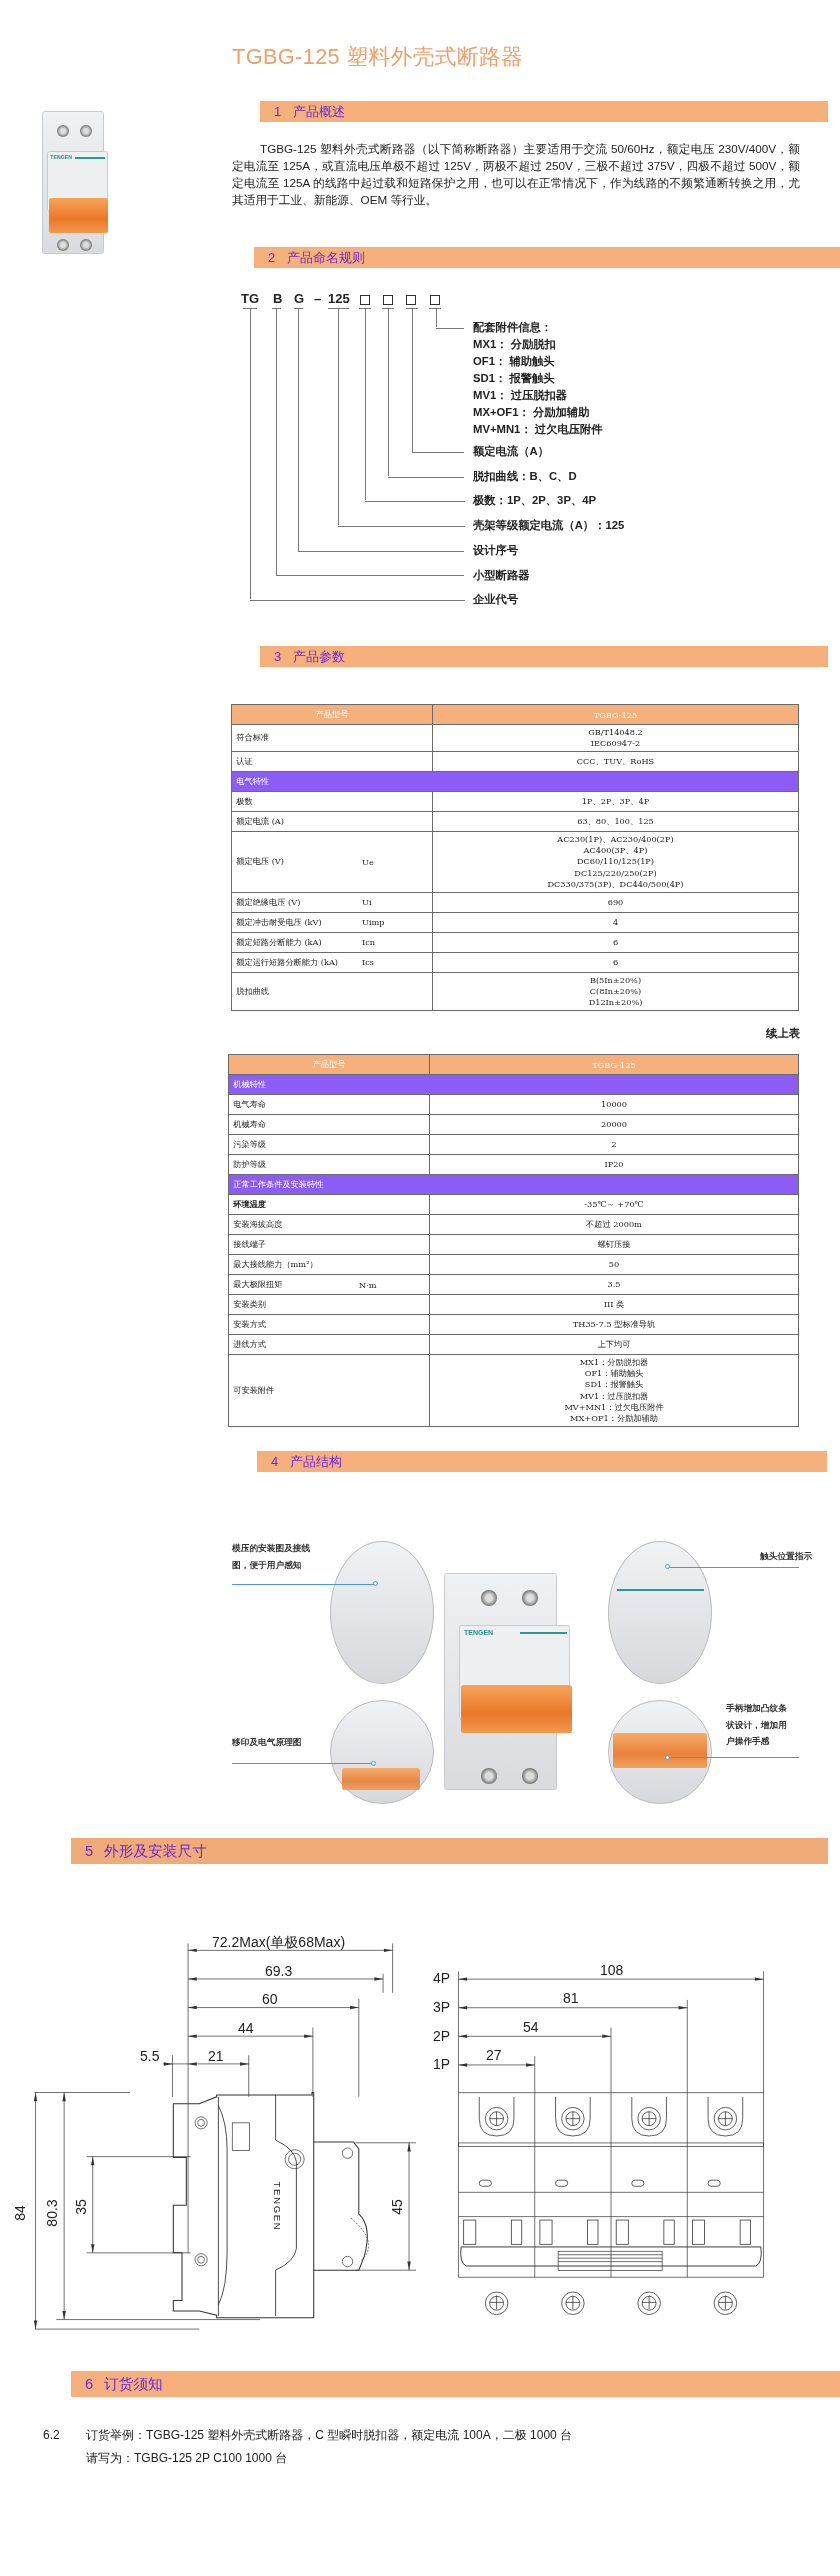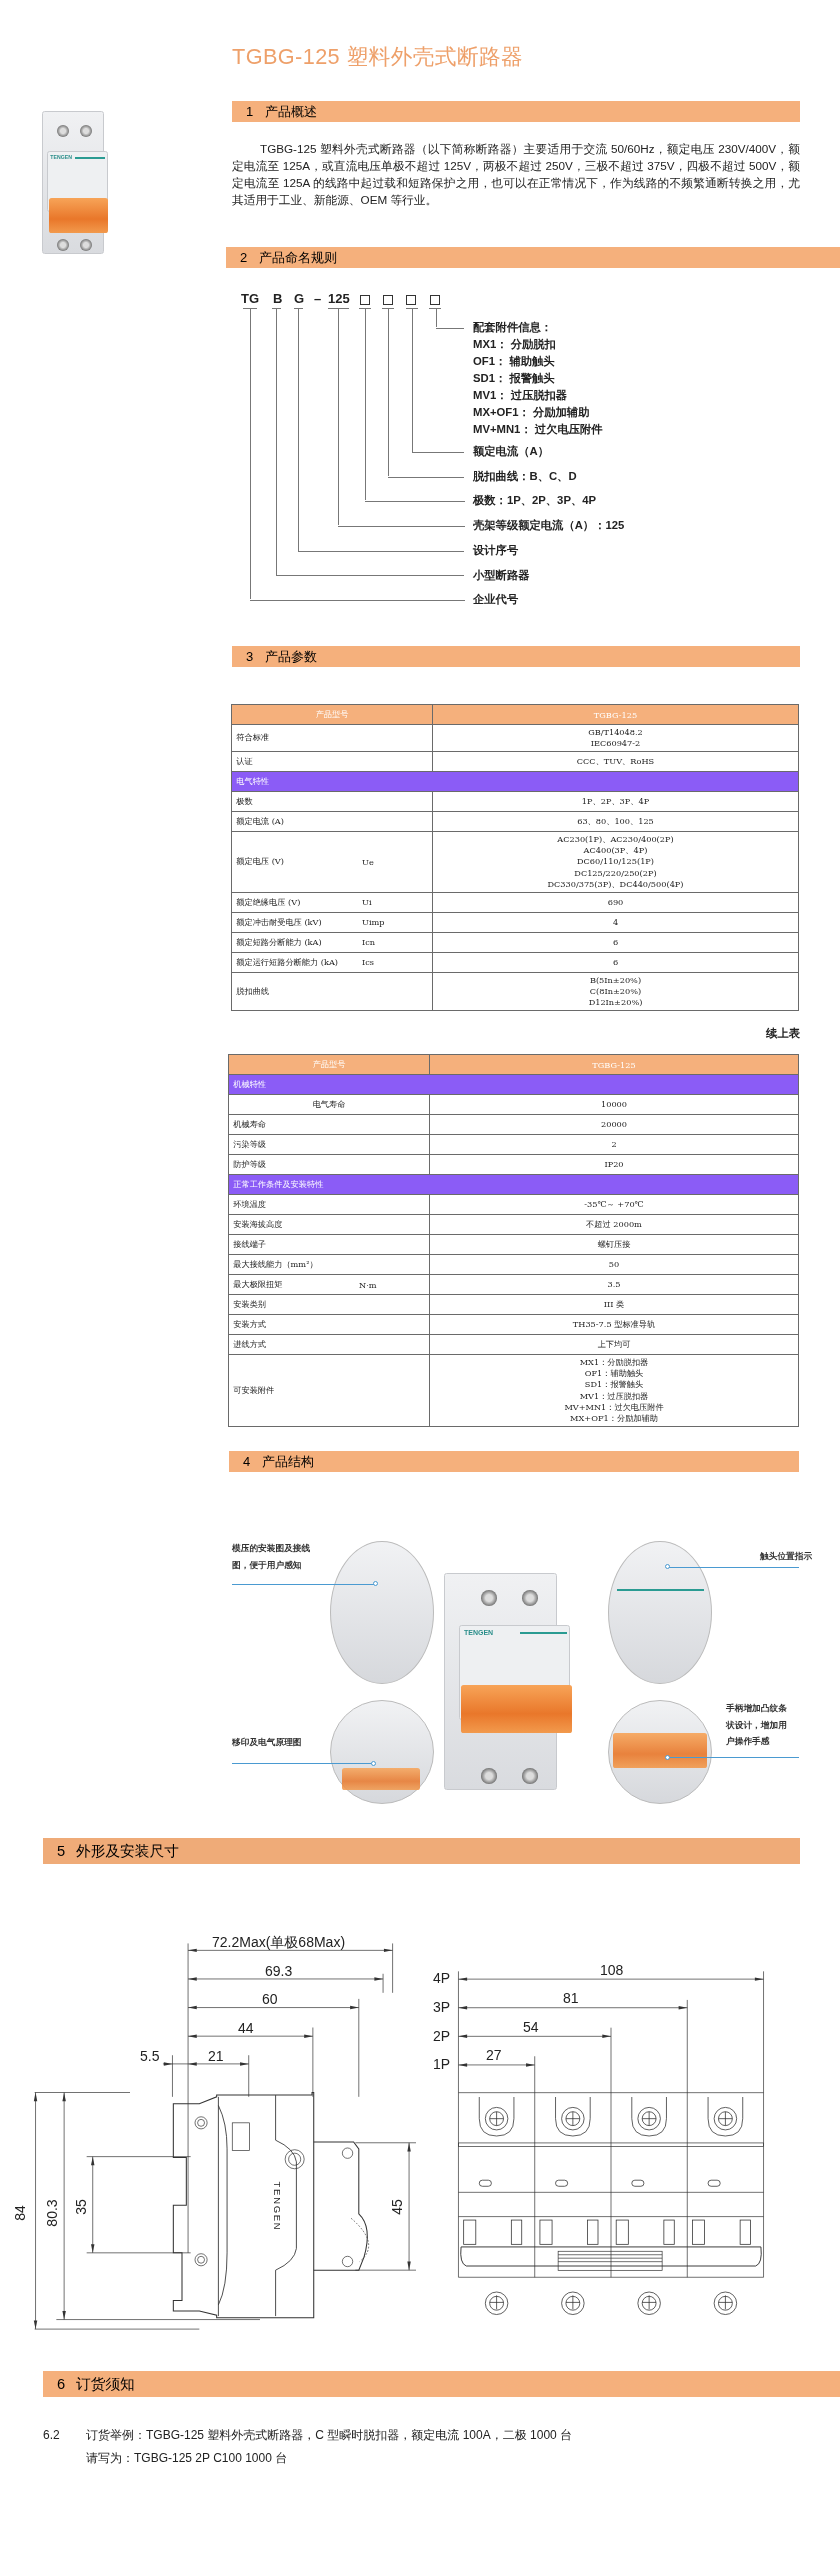--- a/index.html
+++ b/index.html
@@ -1,19 +1,19 @@
 <!DOCTYPE html>
 <html style="font-size:14px"><head>
 <meta charset="utf-8">
 <style>
   * { box-sizing: border-box; margin: 0; padding: 0; }
   body { width: 840px; height: 2576px; background: #ffffff; position: relative; font-family: "Liberation Sans", "DejaVu Sans", sans-serif; color: #222; overflow: hidden; }
   .abs { position: absolute; }
   .title { left: 232px; top: 42px; font-size: 21.7px; color: #eea06a; letter-spacing: 0.4px; }
-  .bar { position: absolute; height: 21px; background: #f5b07c; color: #000000; font-size: 13px; line-height: 21px; padding-left: 14px; }
+  .bar { position: absolute; height: 21px; background: #f5b07c; color: #6d28d9; font-size: 13px; line-height: 21px; padding-left: 14px; margin-left: 28px; }
   .bar .num { display: inline-block; width: 19px; }
   .bar.dark { background: #efab78; height: 26px; line-height: 26px; font-size: 14.7px; }
   .intro { left: 232px; top: 140px; width: 568px; font-size: 11.7px; line-height: 17px; color: #222; text-indent: 28px; text-align: justify; }
   
   .photo { position: absolute; overflow: hidden; }
   .mcb-body { position: absolute; background: linear-gradient(180deg,#f0f1f3,#d9dbdf); border: 0.9px solid #c8cace; border-radius: 2.6px; }
   .mcb-handle { position: absolute; background: linear-gradient(180deg,#f7a458,#e9772a 60%,#f29a4d); border-radius: 2.6px; }
   .mcb-screw { position: absolute; width: 12px; height: 12px; border-radius: 50%; background: radial-gradient(circle,#ddd 30%,#777 70%); }
   .mcb-label { position: absolute; font-size: 5.2px; color: #2a8e8a; font-weight: bold; }
   .mcb-stripe { position: absolute; height: 1.7px; background: #2a9b92; }
@@ -200,40 +200,40 @@
     </colgroup>
   <tbody id="t2body">
       <tr class="hd">
         <td>产品型号</td>
         <td>TGBG-125</td>
       </tr>
       <tr class="grp">
         <td colspan="2">机械特性</td>
       </tr>
       <tr>
-        <td style="position: relative; text-align: center;"><span>电气寿命</span></td>
+        <td style="position: relative;"><span>电气寿命</span></td>
         <td class="v" style="white-space: pre-line;">10000</td>
       </tr>
       <tr>
         <td style="position: relative;"><span>机械寿命</span></td>
         <td class="v" style="white-space: pre-line;">20000</td>
       </tr>
       <tr>
         <td style="position: relative;"><span>污染等级</span></td>
         <td class="v" style="white-space: pre-line;">2</td>
       </tr>
       <tr>
         <td style="position: relative;"><span>防护等级</span></td>
         <td class="v" style="white-space: pre-line;">IP20</td>
       </tr>
       <tr class="grp">
         <td colspan="2">正常工作条件及安装特性</td>
       </tr>
       <tr>
-        <td style="position: relative;"><span>环境温度</span></td>
+        <td style="position: relative; font-weight: bold;"><span>环境温度</span></td>
         <td class="v" style="white-space: pre-line;">-35℃～ +70℃</td>
       </tr>
       <tr>
         <td style="position: relative;"><span>安装海拔高度</span></td>
         <td class="v" style="white-space: pre-line;">不超过 2000m</td>
       </tr>
       <tr>
         <td style="position: relative;"><span>接线端子</span></td>
         <td class="v" style="white-space: pre-line;">螺钉压接</td>
       </tr>

